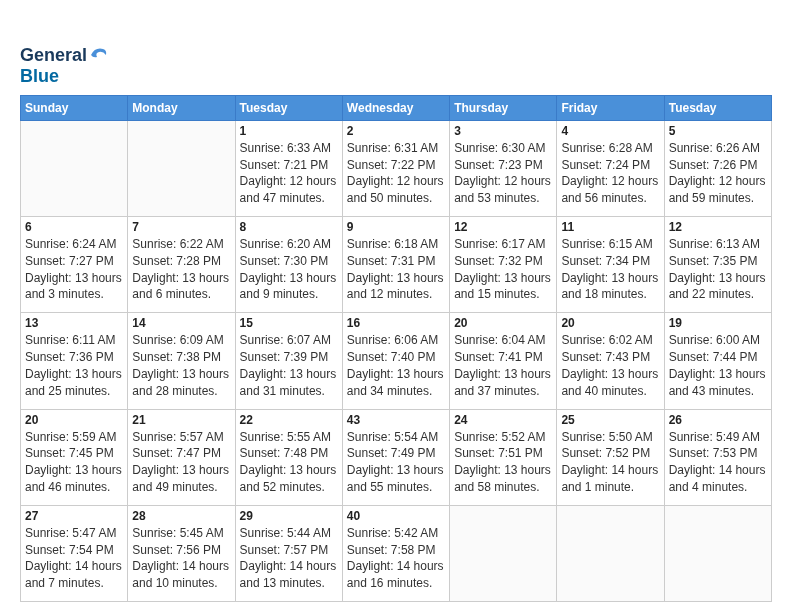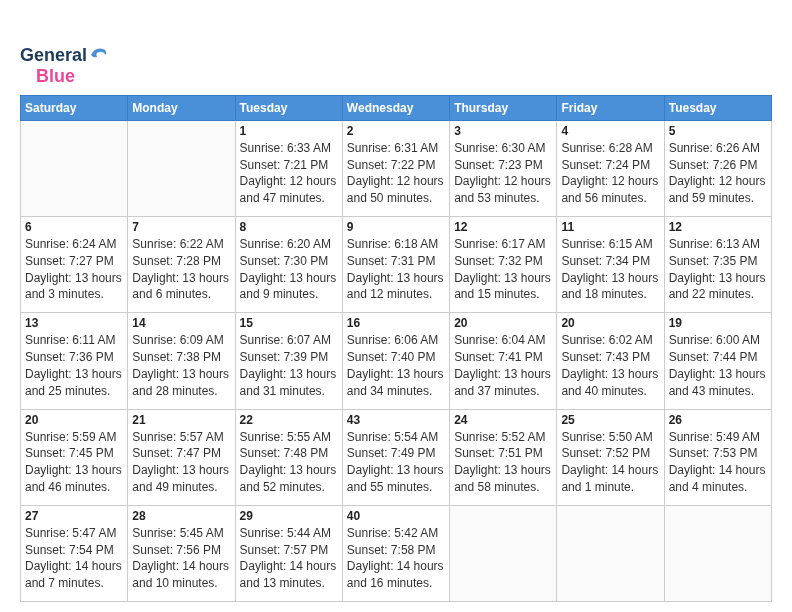--- a/index.html
+++ b/index.html
@@ -96,33 +96,33 @@
 <div class="page">
   <div class="header">
     <div class="logo">
       <div>
         <div style="display:flex; align-items:center;margin-top:30px;">
           <span class="logo-text">General</span>
           <svg class="logo-icon" viewBox="0 0 20 20">
             <path d="M2 10 Q6 2 14 4 Q18 5 17 10 Q14 6 10 7 Q6 8 8 12 Q4 13 2 10Z" fill="#4a90d9"></path>
           </svg>
         </div>
-        <div class="logo-text" style="color:#ec4899; font-size:18px;margin-left:16px;">Blue</div>
+        <div class="logo-text" style="color:#0369a1; font-size:18px;">Blue</div>
       </div>
     </div>
     <div class="title-block">
       <div class="month-title"></div>
       <div class="location"></div>
     </div>
   </div>
 
   <table class="calendar">
     <thead>
       <tr>
-      <th>Saturday</th>
+      <th>Sunday</th>
           <th>Monday</th>
           <th>Tuesday</th>
           <th>Wednesday</th>
           <th>Thursday</th>
           <th>Friday</th>
           <th>Tuesday</th>
         </tr>
     </thead>
     <tbody id="calendar-body">
     <tr>

